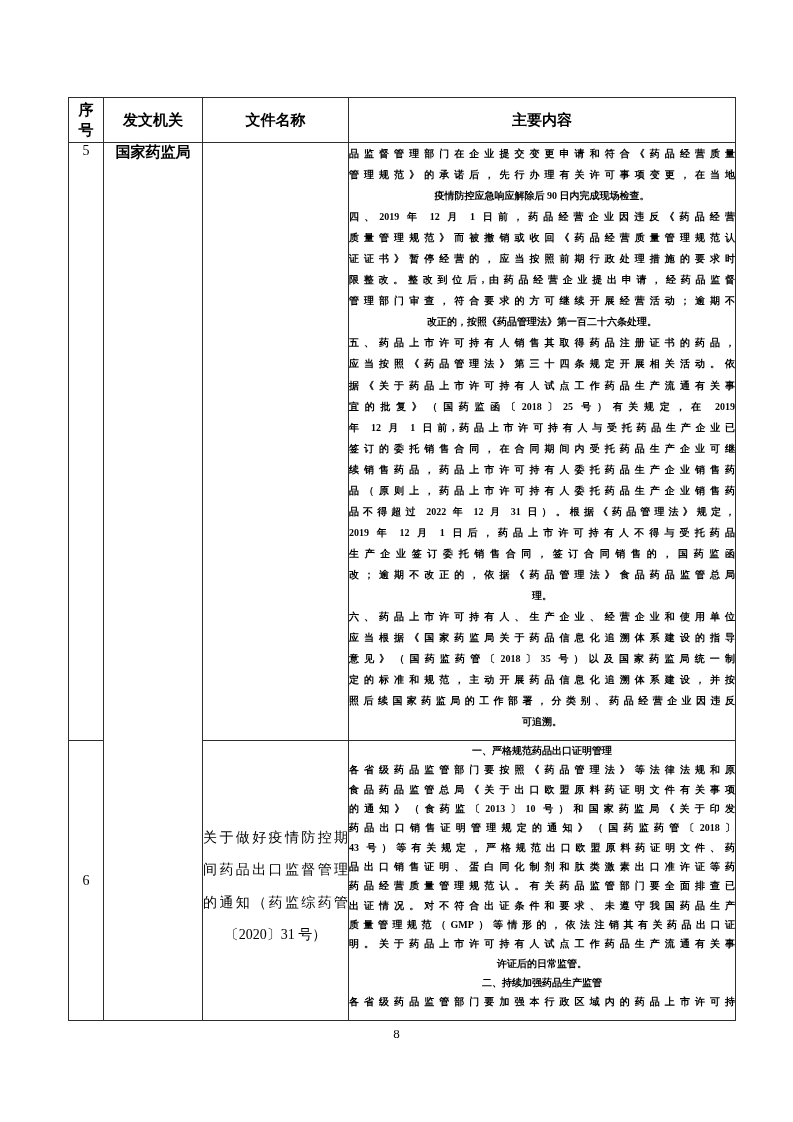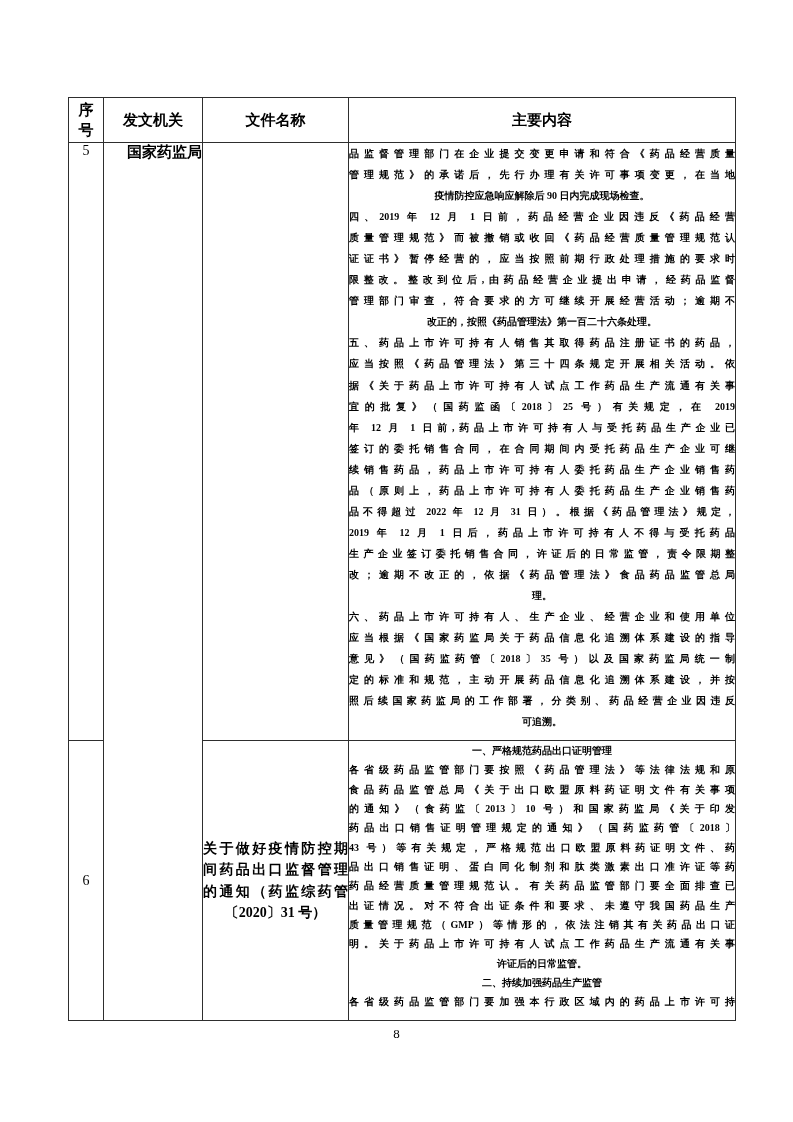--- a/index.html
+++ b/index.html
@@ -27,24 +27,24 @@
     line-height:20px;
     height:44px;
   }
   .row-5 { height:598px; }
   .row-6 { height:280px; }
   .cell-index { text-align:center; font-size:14px; font-weight:400; }
   .cell-index-5 { vertical-align:top; padding-top:196px; }
   .cell-index-6 { vertical-align:middle; }
   .cell-agency {
     vertical-align:top; padding-top:332px;
-    text-align:right; font-size:15px; font-weight:700;
+    text-align:center; font-size:15px; font-weight:700;
   }
   .cell-docname { vertical-align:middle; padding:0 6px; }
-  .cell-docname .line { line-height:21.5px; font-size:14px; font-weight:700; }
+  .cell-docname .line { line-height:21.5px; font-size:14px; font-weight:400;margin-top:11px; }
   .cell-content { vertical-align:top; padding:4px 3px 3px 5px; }
   .cell-content .line { font-size:10px; font-weight:700; }
   .lh21 .line { line-height:21.05px; }
   .lh19 .line { line-height:19.35px; }
   .line { white-space:nowrap; text-align:center; }
   .line.j { text-align:justify; text-align-last:justify; }
   .page-number {
     position:absolute; left:0; right:0; top:1026px;
     text-align:center; font-size:13px; font-weight:400;
   }
@@ -86,21 +86,21 @@
           <div class="line j">五、药品上市许可持有人销售其取得药品注册证书的药品，</div>
           <div class="line j">应当按照《药品管理法》第三十四条规定开展相关活动。依</div>
           <div class="line j">据《关于药品上市许可持有人试点工作药品生产流通有关事</div>
           <div class="line j">宜的批复》（国药监函〔2018〕25 号）有关规定，在 2019</div>
           <div class="line j">年 12 月 1 日前,药品上市许可持有人与受托药品生产企业已</div>
           <div class="line j">签订的委托销售合同，在合同期间内受托药品生产企业可继</div>
           <div class="line j">续销售药品，药品上市许可持有人委托药品生产企业销售药</div>
           <div class="line j">品（原则上，药品上市许可持有人委托药品生产企业销售药</div>
           <div class="line j">品不得超过 2022 年 12 月 31 日）。根据《药品管理法》规定，</div>
           <div class="line j">2019 年 12 月 1 日后，药品上市许可持有人不得与受托药品</div>
-          <div class="line j">生产企业签订委托销售合同，许证后的日常监管，责令限期整</div>
+          <div class="line j">生产企业签订委托销售合同，签订合同销售的，国药监函</div>
           <div class="line j">改；逾期不改正的，依据《药品管理法》食品药品监管总局</div>
           <div class="line">理。</div>
           <div class="line j">六、药品上市许可持有人、生产企业、经营企业和使用单位</div>
           <div class="line j">应当根据《国家药监局关于药品信息化追溯体系建设的指导</div>
           <div class="line j">意见》（国药监药管〔2018〕35 号）以及国家药监局统一制</div>
           <div class="line j">定的标准和规范，主动开展药品信息化追溯体系建设，并按</div>
           <div class="line j">照后续国家药监局的工作部署，分类别、药品经营企业因违反</div>
           <div class="line">可追溯。</div>
         </td>
   </tr>

